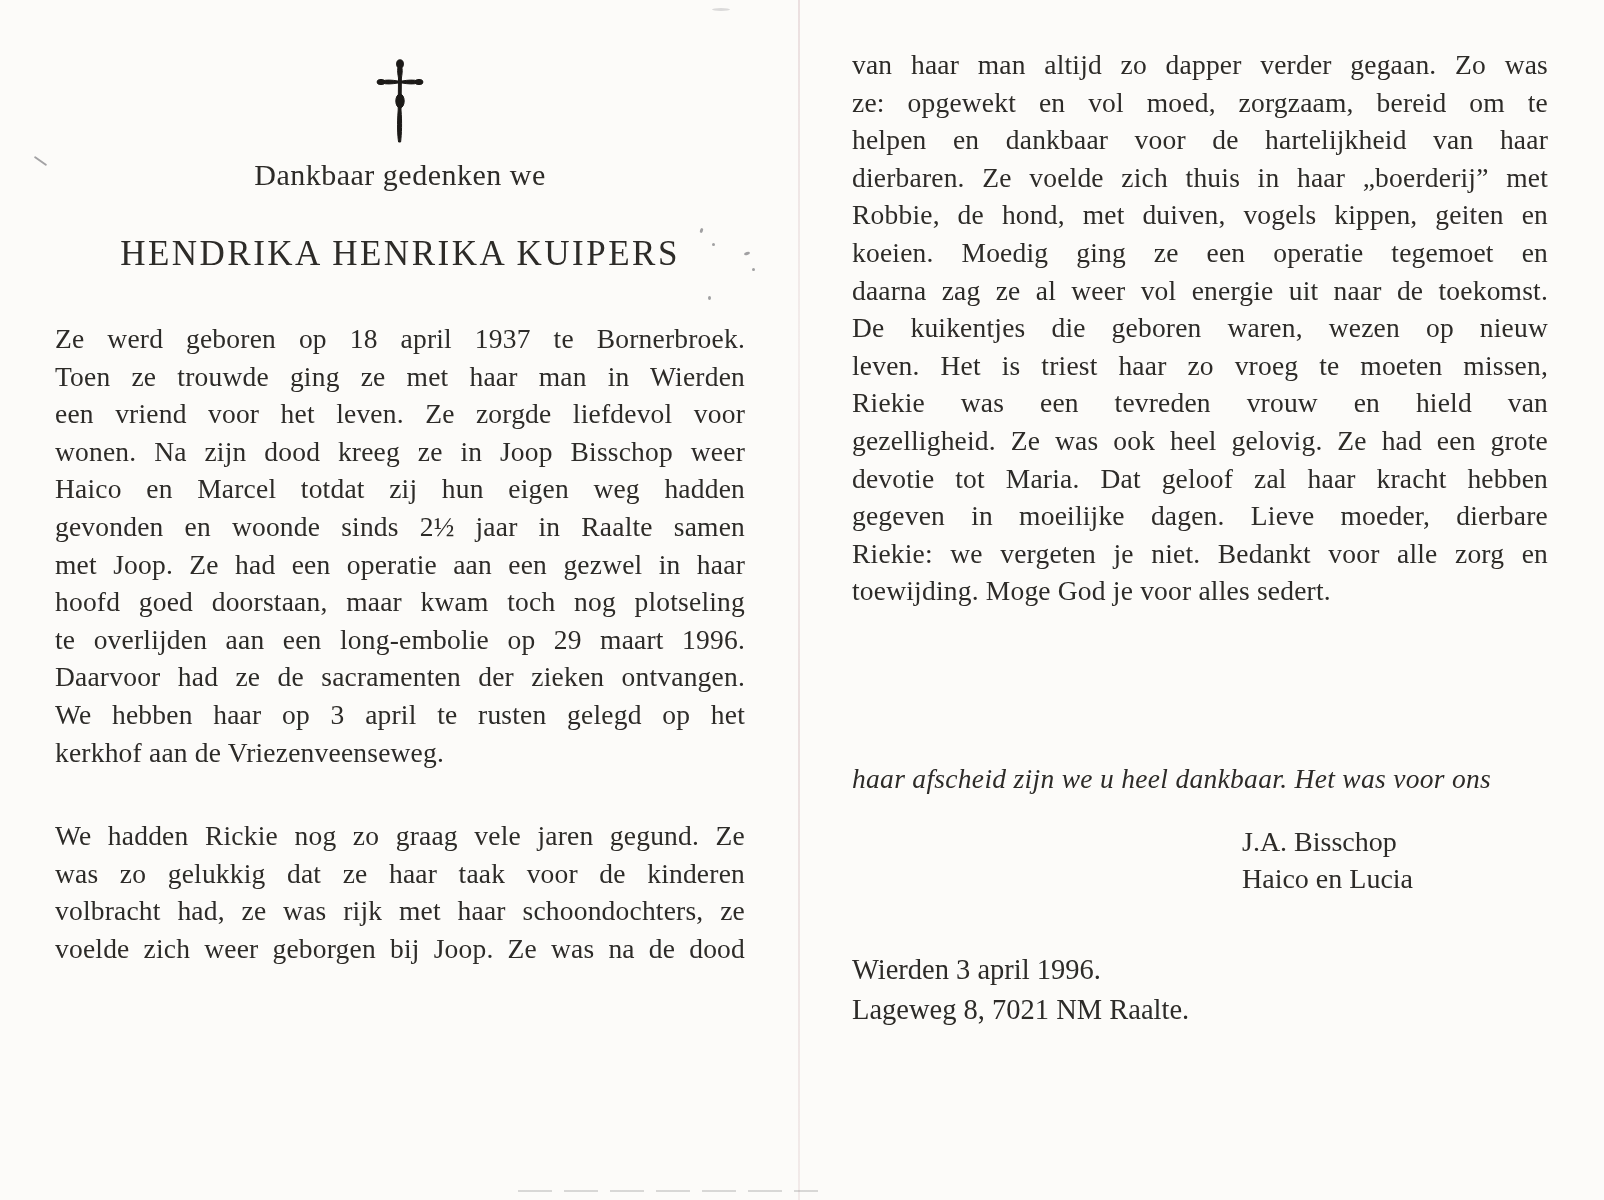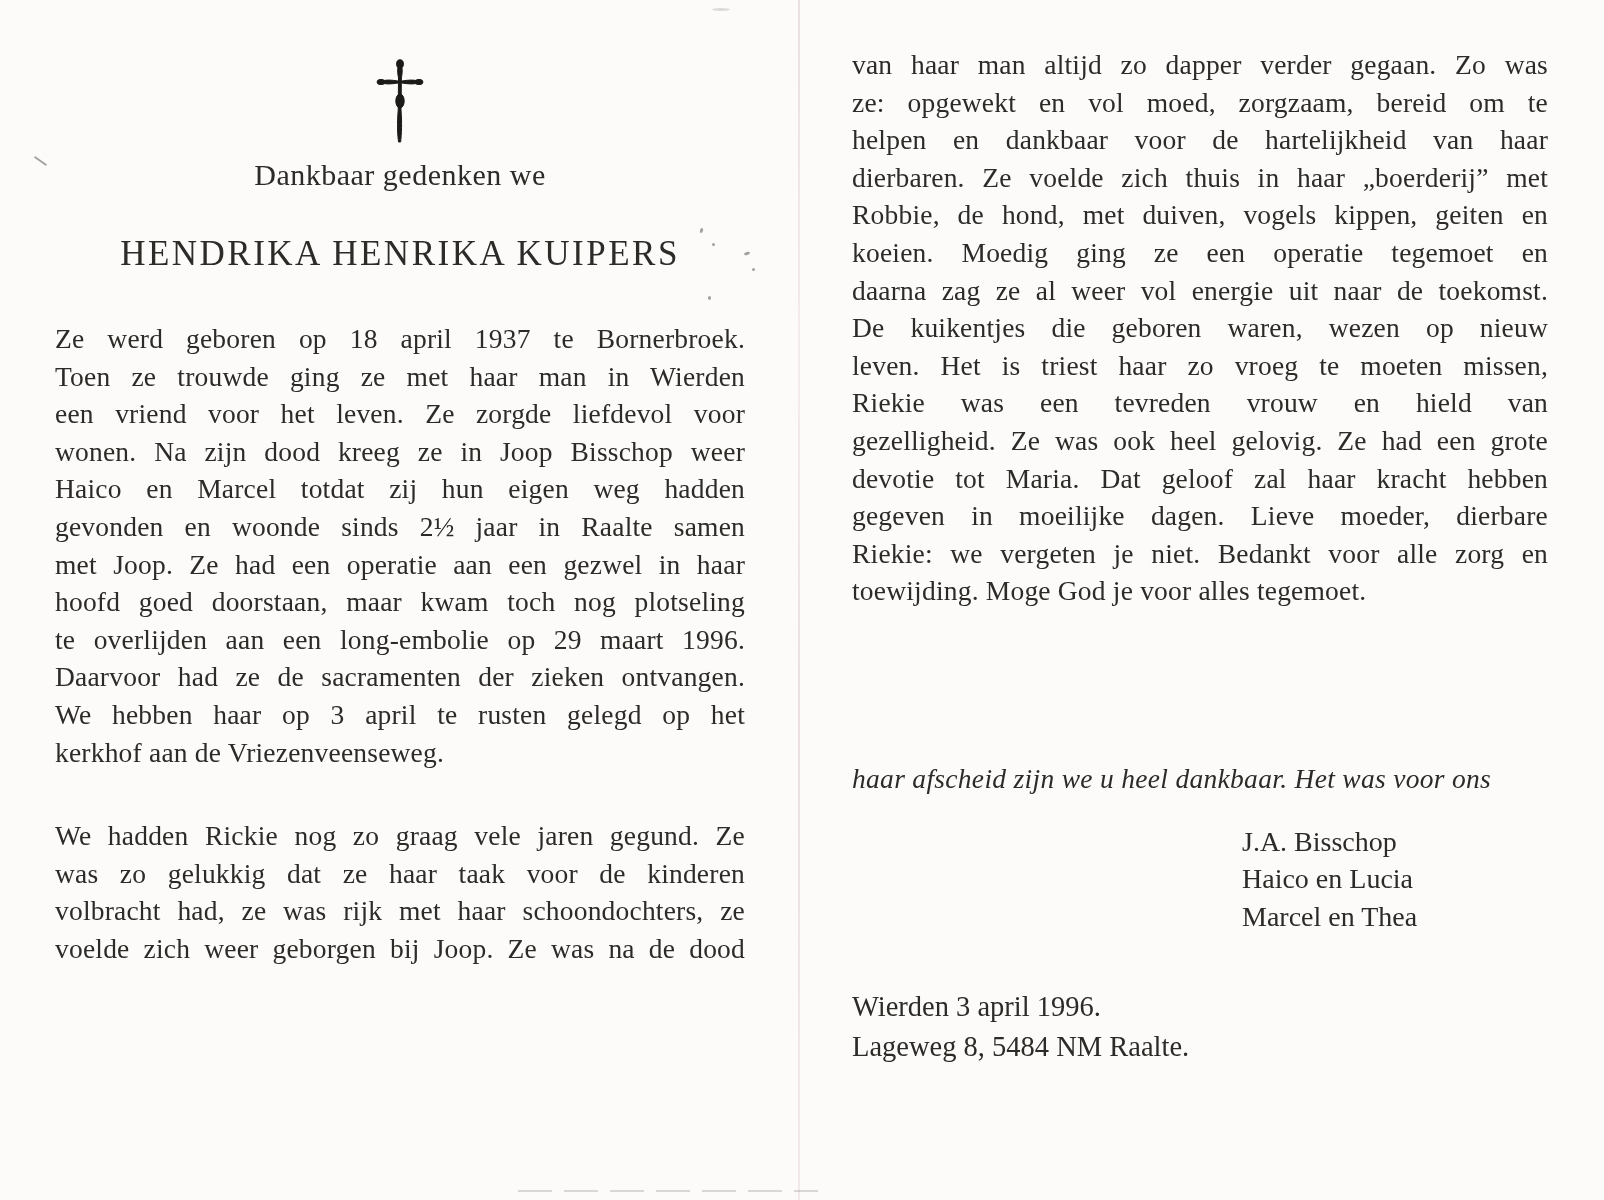--- a/index.html
+++ b/index.html
@@ -197,36 +197,35 @@
       <div class="line">Robbie, de hond, met duiven, vogels kippen, geiten en</div>
       <div class="line">koeien.  Moedig ging ze een operatie tegemoet en</div>
       <div class="line">daarna zag ze al weer vol energie uit naar de toekomst.</div>
       <div class="line">De kuikentjes die geboren waren, wezen op nieuw</div>
       <div class="line">leven.  Het is triest haar zo vroeg te moeten missen,</div>
       <div class="line">Riekie was een tevreden vrouw en hield van</div>
       <div class="line">gezelligheid. Ze was ook heel gelovig. Ze had een grote</div>
       <div class="line">devotie tot Maria.  Dat geloof zal haar kracht hebben</div>
       <div class="line">gegeven in moeilijke dagen.  Lieve moeder, dierbare</div>
       <div class="line">Riekie: we vergeten je niet.  Bedankt voor alle zorg en</div>
-      <div class="line short">toewijding.  Moge God je voor alles tegemoet.</div>
+      <div class="line short">toewijding.  Moge God je voor alles sedert.</div>
     </div>
 
     <div class="thanks-block">
       <div class="line">haar afscheid zijn we u heel dankbaar.  Het was voor ons</div>
     </div>
 
     <div class="signature-block">
       <div>J.A. Bisschop</div>
       <div>Haico en Lucia</div>
-      <div>Marcel en Thea</div>
     </div>
 
     <div class="footer-block">
       <div>Wierden 3 april 1996.</div>
-      <div>Lageweg 8, 5484 NM Raalte.</div>
+      <div>Lageweg 8, 7021 NM Raalte.</div>
     </div>
   </div>
 
   <div id="fold-line"></div>
   <div id="bottom-edge"></div>
   <div id="mark-corner" class="pencil-mark"></div>
   <div id="speck-1" class="speck"></div>
   <div id="speck-2" class="speck"></div>
   <div id="speck-3" class="speck"></div>
   <div id="speck-4" class="speck"></div>

